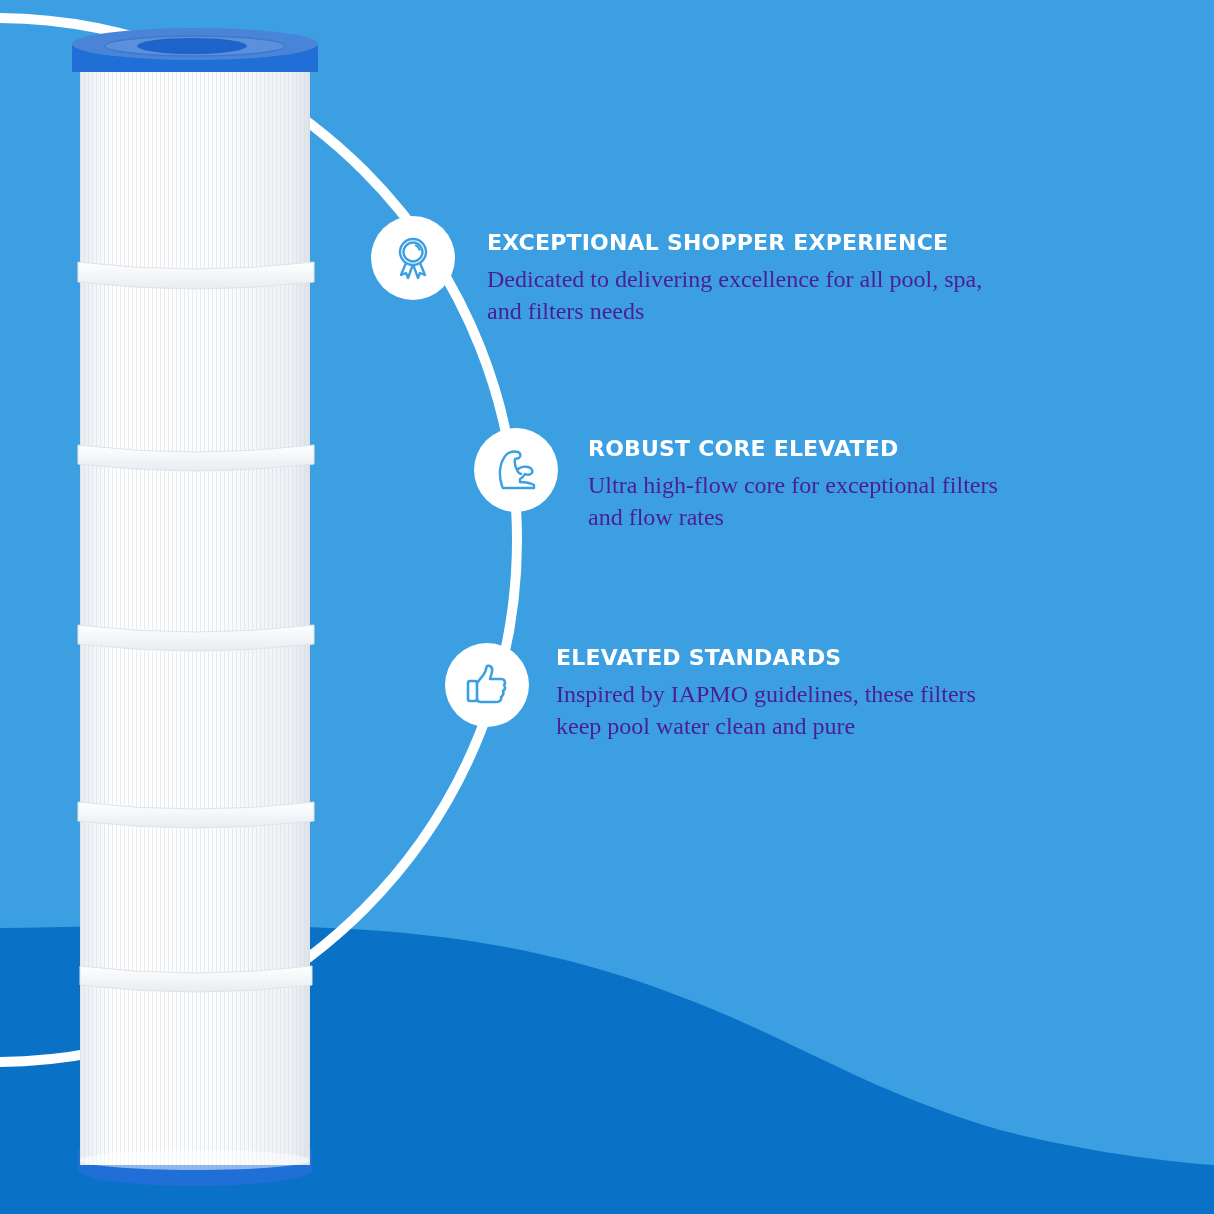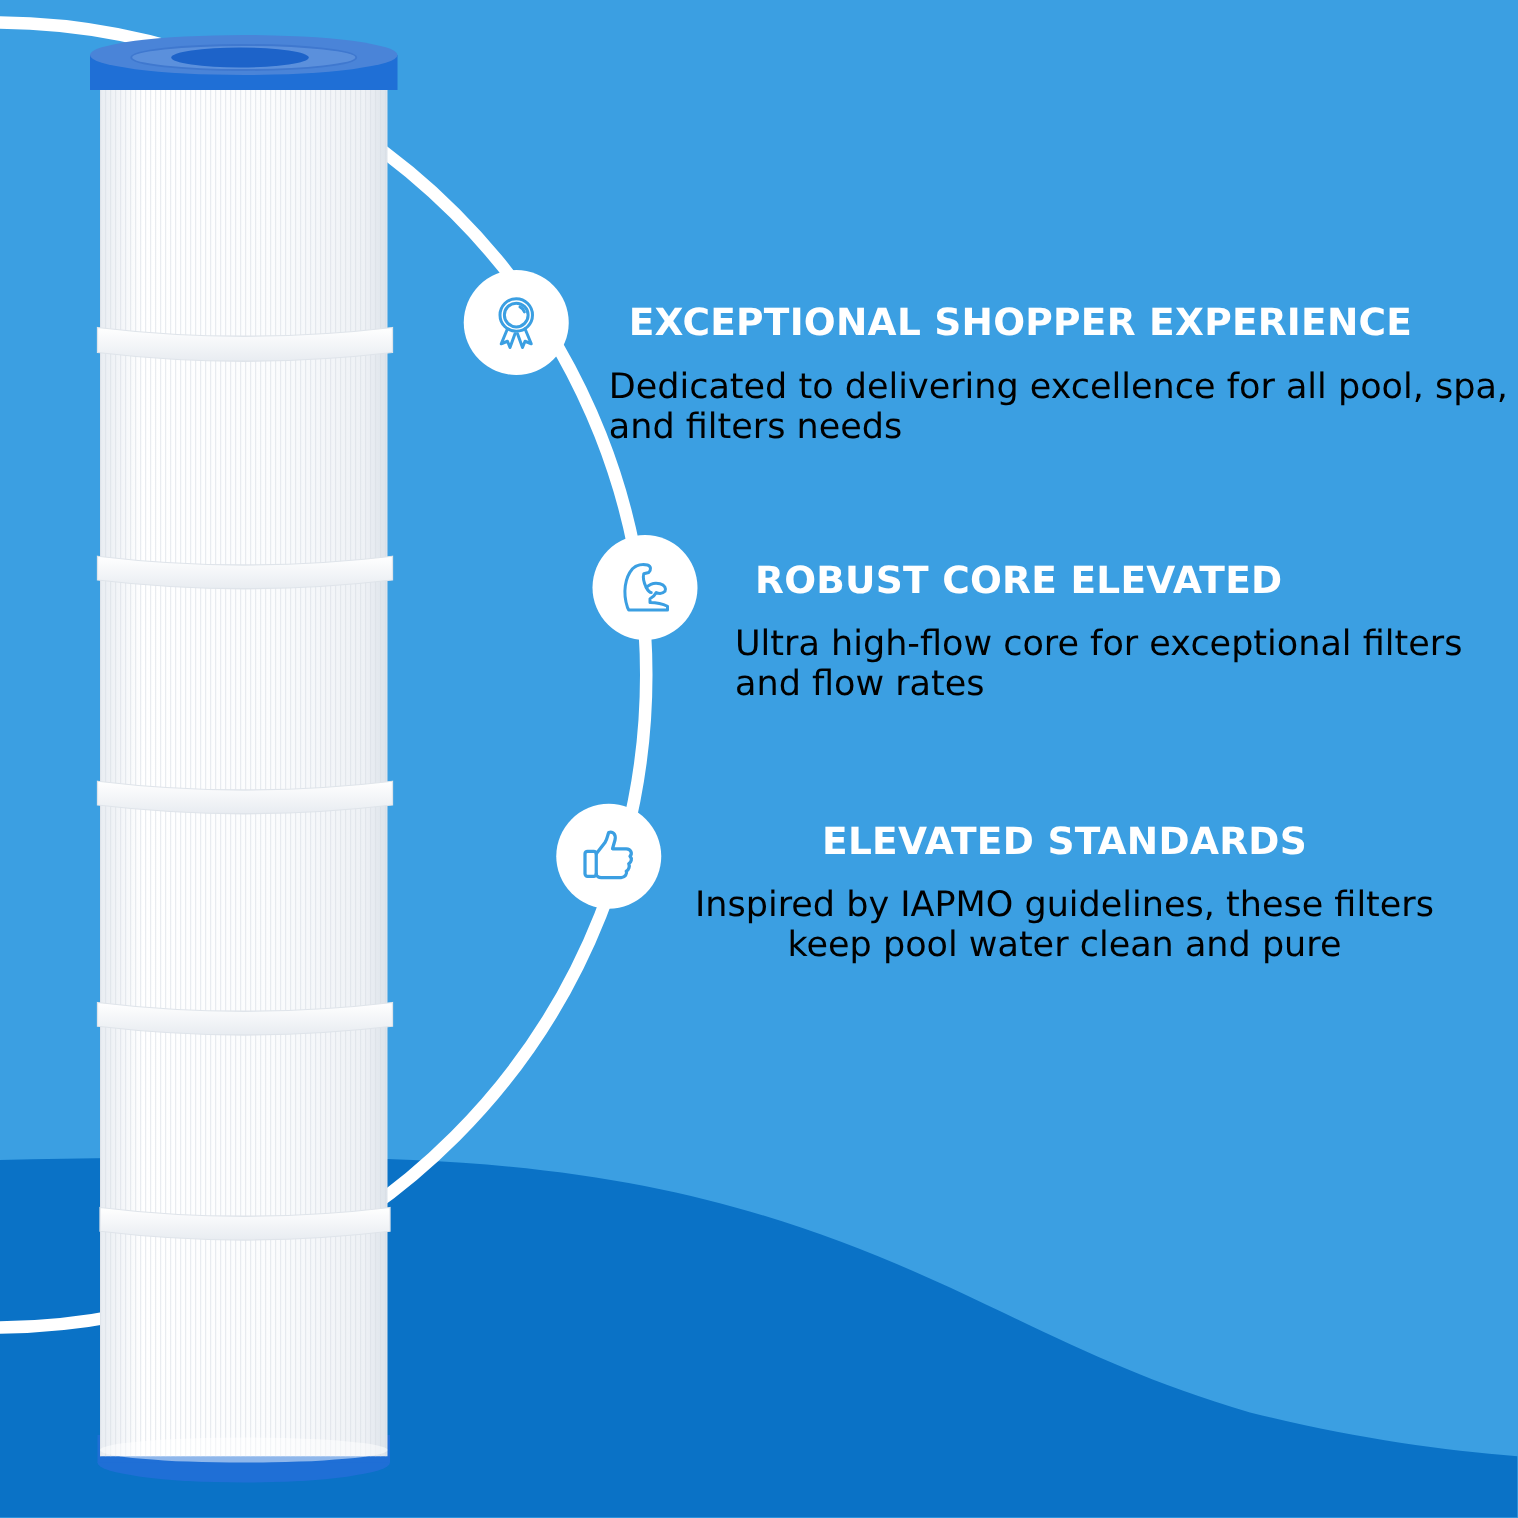--- a/index.html
+++ b/index.html
@@ -1,20 +1,20 @@
 <!DOCTYPE html>
 <html><head>
 <meta charset="utf-8">
 <style>
   html, body { margin: 0; padding: 0; }
   body { width: 1214px; height: 1214px; overflow: hidden; background: #3b9fe2; position: relative; font-family: "DejaVu Sans", "Liberation Sans", sans-serif; }
   .bg-svg { position: absolute; left: 0; top: 0; width: 1214px; height: 1214px; }
   .feature { position: absolute; color: #ffffff; }
-  .feature h2 { margin: 16px; font-size: 30px; font-weight: bold; letter-spacing: 0.2px; line-height: 36px; white-space: nowrap; }
-  .feature p { margin: 2px 0 0 0; font-size: 28px; font-weight: normal; line-height: 32px; color: #000000; white-space: nowrap; }
+  .feature h2 { margin: 0; font-size: 22px; font-weight: bold; letter-spacing: 0.2px; line-height: 36px; white-space: nowrap; }
+  .feature p { margin: 2px 0 0 0; font-size: 24px; font-weight: normal; line-height: 32px; color: #4c1d95; white-space: nowrap; font-family: Liberation Serif, serif; }
   .icon-badge { position: absolute; width: 84px; height: 84px; border-radius: 50%; background: #ffffff; display: flex; align-items: center; justify-content: center; }
   .icon-badge svg { width: 52px; height: 52px; }
 </style>
 </head>
 <body>
 
 <svg class="bg-svg" viewBox="0 0 1214 1214" xmlns="http://www.w3.org/2000/svg">
   <defs>
     <linearGradient id="pleat" x1="0" x2="1" y1="0" y2="0">
       <stop offset="0" stop-color="#e9edf2"></stop>
@@ -87,17 +87,17 @@
   <p>Ultra high-flow core for exceptional filters</p>
   <p style="margin-top:0">and flow rates</p>
 </div>
 
 <div class="icon-badge" style="left:445px; top:643px;">
   <svg viewBox="0 0 52 52" fill="none" stroke="#3b9fe2" stroke-width="2.6" stroke-linejoin="round" stroke-linecap="round">
     <rect x="7" y="22" width="9" height="20" rx="2"></rect>
     <path d="M16 24 L23 15 C25 12 25 9 26 7 C29 6 32 8 31 13 L29 20 L40 20 C44 20 45 24 43 26 C45 28 44 31 42 32 C43 34 42 37 40 38 C41 40 39 43 36 43 L20 43 C18 43 16 42 16 40"></path>
   </svg>
 </div>
-<div class="feature" style="left:556px; top:640px;text-align:center;">
+<div class="feature" style="left:556px; top:640px;">
   <h2>ELEVATED STANDARDS</h2>
   <p>Inspired by IAPMO guidelines, these filters</p>
   <p style="margin-top:0">keep pool water clean and pure</p>
 </div>
 
 </body></html>

